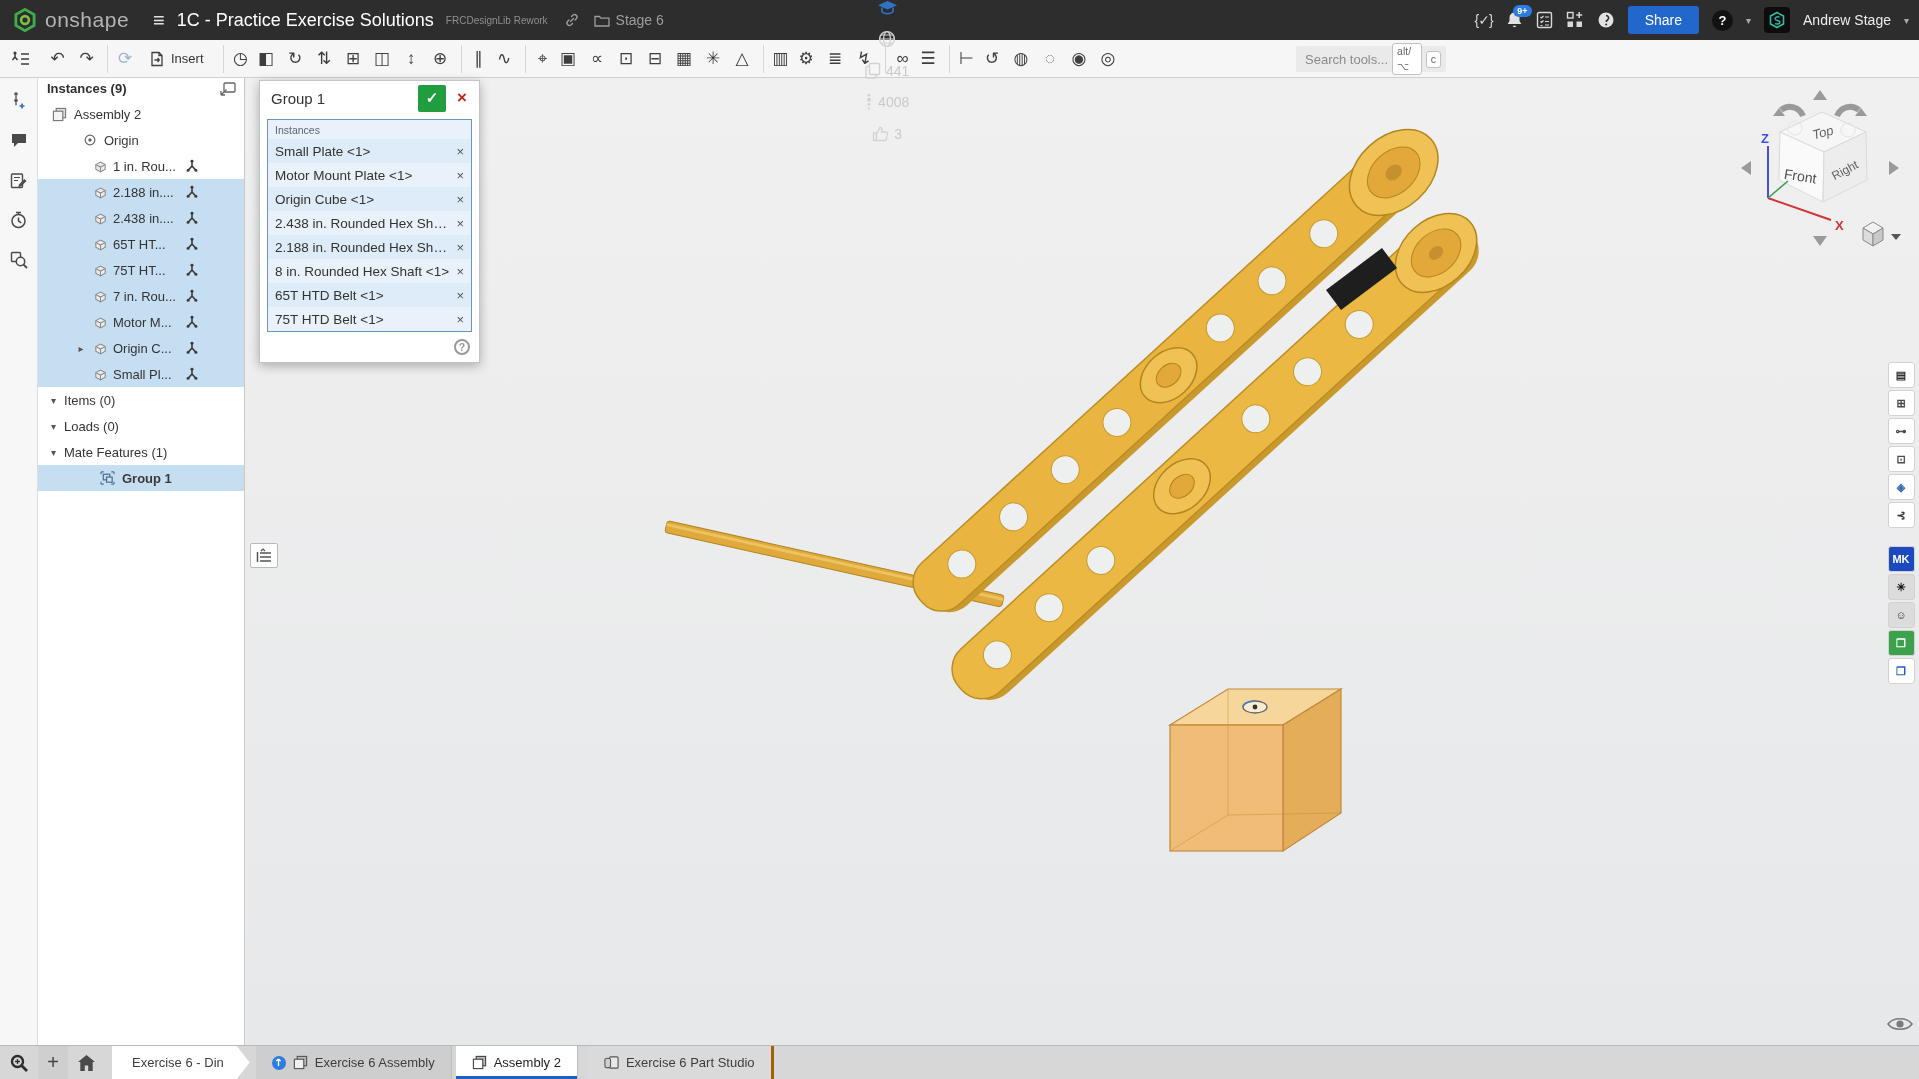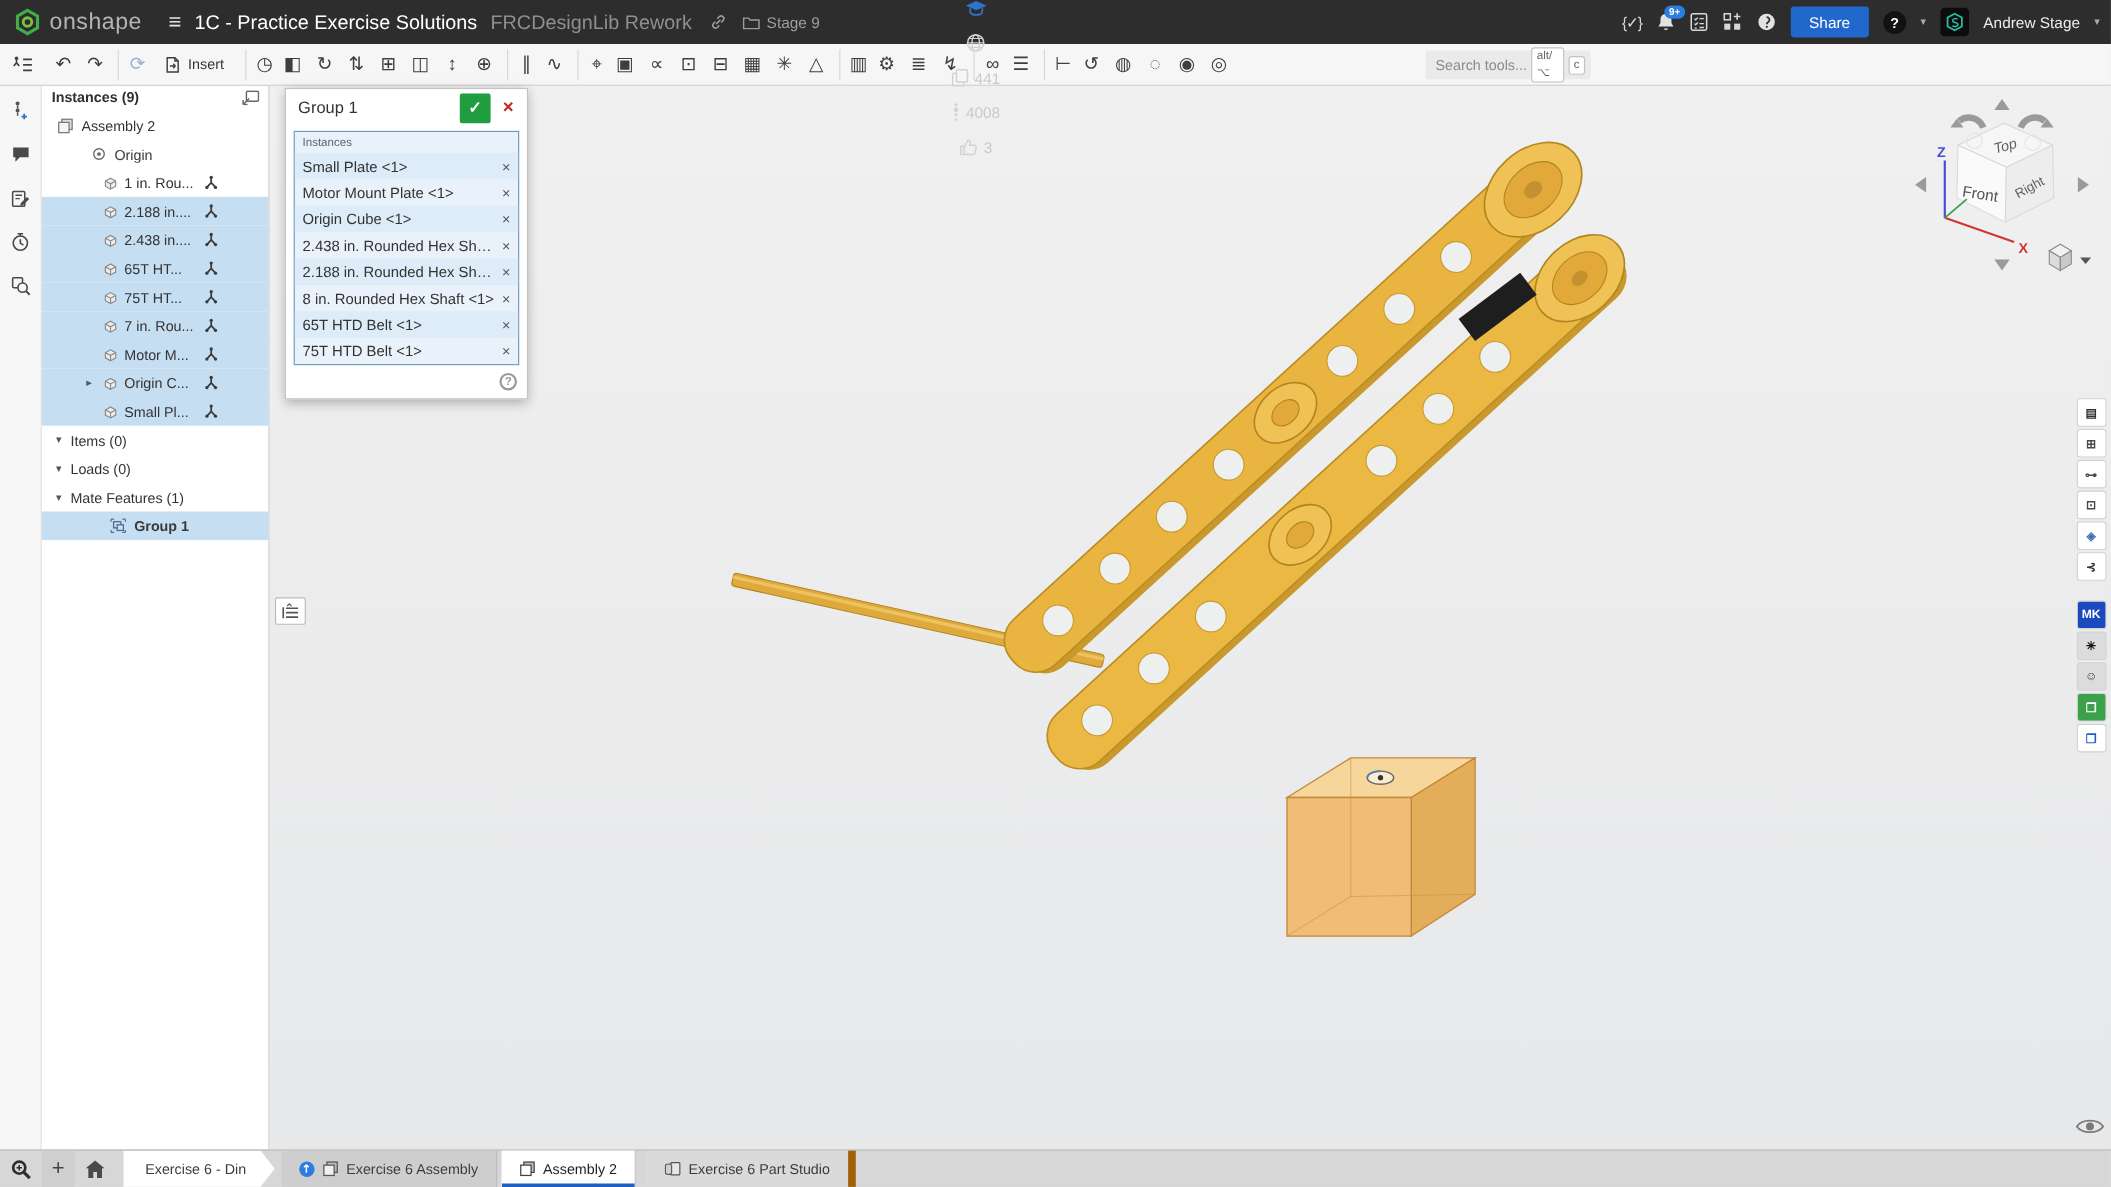--- a/index.html
+++ b/index.html
@@ -10,21 +10,21 @@
     -webkit-font-smoothing:antialiased;
   }
   svg { display:block; }
 
   
   .topbar { position:absolute; left:0; top:0; width:100%; height:40px; background:#2d2d2d; display:flex; align-items:center; color:#c9c9c9; z-index:50; }
   .topbar .logo { display:flex; align-items:center; gap:7px; padding:0 10px 0 12px; }
   .brand { font-size:21px; color:#b4b4b4; letter-spacing:.5px; }
   .hamburger { font-size:20px; color:#e0e0e0; padding:0 12px 0 14px; cursor:pointer; }
   .doc-title { font-size:18px; font-weight:normal; color:#fff; white-space:nowrap;text-align:right; }
-  .doc-sub { font-size:18px; color:#8f8f8f; margin-left:12px; white-space:nowrap; }
+  .doc-sub { font-size:10px; color:#8f8f8f; margin-left:12px; white-space:nowrap; }
   .crumb { display:flex; align-items:center; gap:6px; margin-left:14px; color:#9d9d9d; font-size:14px; }
   .stats { position:absolute; left:865px; top:0; height:40px; display:flex; align-items:center; gap:14px; font-size:14px; color:#c9c9c9;flex-direction:column; }
   .stat { display:flex; align-items:center; gap:5px; cursor:pointer; }
   .tb-right { position:absolute; right:10px; top:0; height:40px; display:flex; align-items:center; gap:13px; }
   .fs-icon { font-size:14px; color:#d8d8d8; letter-spacing:-1px; cursor:pointer; }
   .bell-wrap { position:relative; cursor:pointer; }
   .badge { position:absolute; top:-6px; right:-9px; background:#2b7de1; color:#fff; font-size:9px; font-weight:bold; padding:1px 4px; border-radius:7px; }
   .share-btn { background:#2268cc; color:#fff; font-size:14px; padding:6px 17px; border:none; border-radius:3px; font-family:inherit; cursor:pointer; }
   .help-circle { width:21px; height:21px; border-radius:50%; background:#121212; color:#fff; font-size:13px; font-weight:bold; display:flex; align-items:center; justify-content:center; cursor:pointer; }
   .caret { font-size:10px; color:#aaa; cursor:pointer; }
@@ -93,21 +93,21 @@
   
   .tabbar { position:absolute; left:0; bottom:0; width:100%; height:34px; background:#d7d7d7; border-top:1px solid #b9b9b9; display:flex; align-items:stretch; z-index:50; }
   .tbb { display:flex; align-items:center; justify-content:center; cursor:pointer; }
   .tbb-search { width:38px; }
   .tbb-plus { width:30px; font-size:20px; color:#444; background:#cfcfcf; margin:0; }
   .tbb-home { width:36px; }
   .tab { display:flex; align-items:center; gap:7px; font-size:13px; color:#3d3d3d; padding:0 16px; cursor:pointer; }
   .tab-arrow { background:#fff; margin-left:8px; clip-path:polygon(0 0, calc(100% - 13px) 0, 100% 50%, calc(100% - 13px) 100%, 0 100%); padding:0 26px 0 20px; filter:drop-shadow(1px 0 0 #b5b5b5); }
   .tab-gray { background:#cecece; border-right:1px solid #bdbdbd; margin-left:6px; }
   .tab-active { background:#fff; box-shadow:inset 0 -3px 0 #1e5fbf; color:#1f1f1f; margin-left:4px; border-right:1px solid #bdbdbd; }
-  .tab-light { background:#dadada; border-right:7px solid #a16207; margin-left:10px; }
+  .tab-light { background:#dadada; border-right:3px solid #a16207; margin-left:10px; }
   .info-badge { width:14px; height:14px; border-radius:50%; background:#2b7de1; color:#fff; font-size:9px; display:flex; align-items:center; justify-content:center; font-weight:bold; }
 </style>
 </head>
 <body>
 
 <div id="app">
 
   <div class="topbar">
     <div class="logo">
       <svg width="26" height="26" viewBox="0 0 24 24">
@@ -121,21 +121,21 @@
     <span class="doc-sub">FRCDesignLib Rework</span>
     <span class="crumb" style="margin-left:16px;">
       <svg width="16" height="16" viewBox="0 0 16 16">
           <path d="M6.5 9.5 L9.5 6.5 M5 8 L3.5 9.5 a2.5 2.5 0 0 0 3.5 3.5 L8.5 11.5 M11 8 L12.5 6.5 A2.5 2.5 0 0 0 9 3 L7.5 4.5" stroke="#9d9d9d" stroke-width="1.4" fill="none" stroke-linecap="round"></path>
         </svg>
     </span>
     <span class="crumb">
       <svg width="16" height="13" viewBox="0 0 16 13">
           <path d="M1 2.5 h4.5 l1.4 1.7 H15 V12 H1 Z" fill="none" stroke="#9d9d9d" stroke-width="1.3"></path>
         </svg>
-      <span>Stage 9</span>
+      <span>Stage 6</span>
     </span>
 
     <div class="stats">
       <span class="stat">
         <svg width="21" height="16" viewBox="0 0 21 16">
             <path d="M10.5 1 L20 5.2 L10.5 9.4 L1 5.2 Z" fill="#2f73c9"></path>
             <path d="M5 7.5 V11 c0 1.4 2.5 2.6 5.5 2.6 S16 12.4 16 11 V7.5" fill="none" stroke="#2f73c9" stroke-width="1.6"></path>
           </svg>
       </span>
       <span class="stat">

